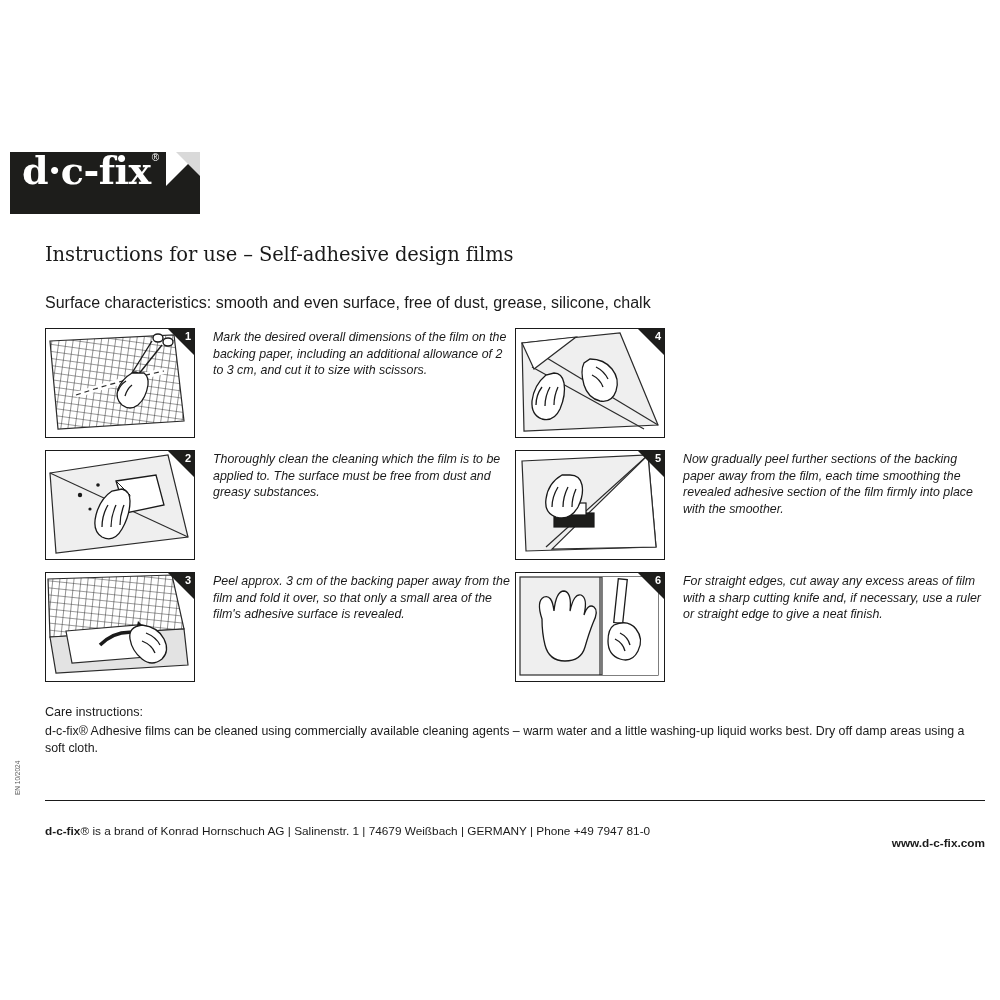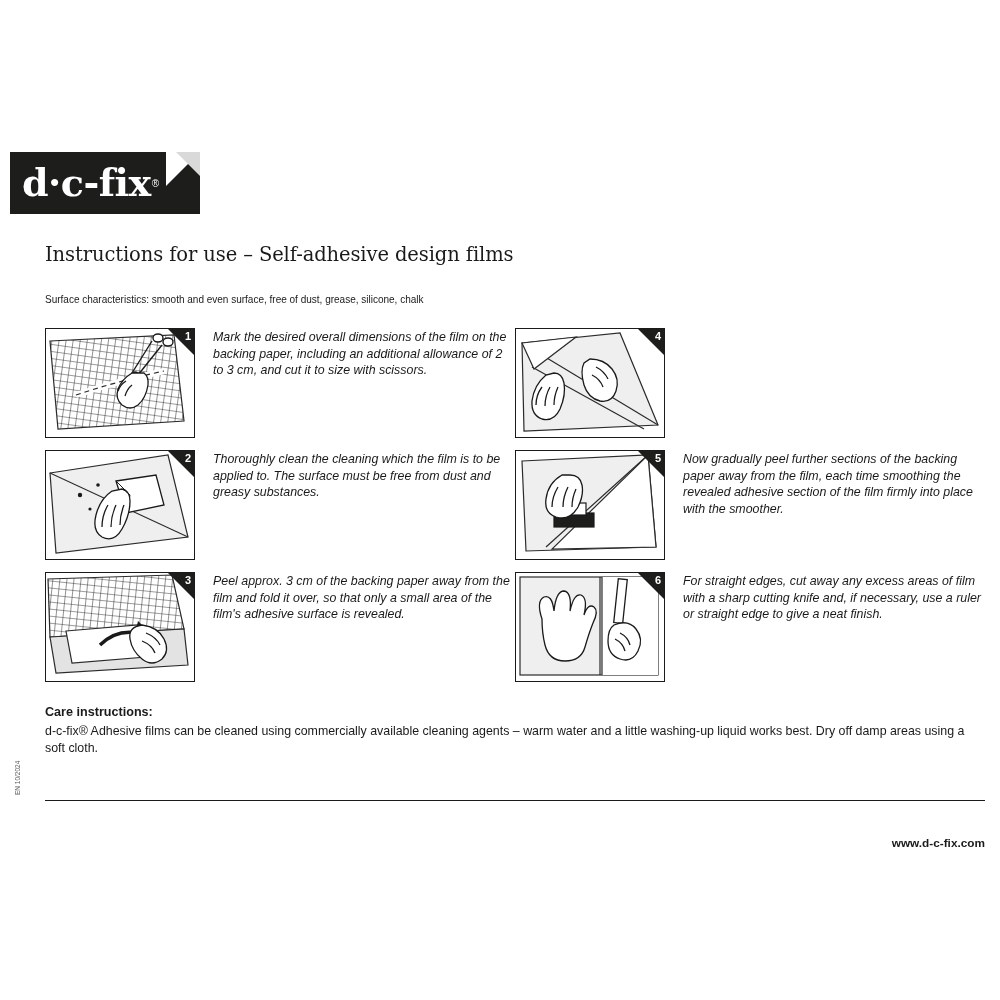--- a/index.html
+++ b/index.html
@@ -31,21 +31,21 @@
     width: 190px;
     height: 62px;
   }
   .logo-box {
     position: absolute;
     left: 0; top: 0;
     width: 190px;
     height: 62px;
     background: #1d1d1b;
     display: flex;
-    align-items: center;
+    align-items: flex-start;
     padding-left: 12px;
     box-sizing: border-box;
   }
   .logo-text {
     color: #ffffff;
     font-family: "DejaVu Serif", serif;
     font-weight: bold;
     font-size: 38px;
     letter-spacing: -0.5px;
     line-height: 1;
@@ -91,21 +91,21 @@
     font-family: "DejaVu Serif", serif;
     font-weight: normal;
     font-size: 19.5px;
     color: #1a1a1a;
     letter-spacing: -0.1px;
   }
   .surface-line {
     position: absolute;
     left: 45px;
     top: 294px;
-    font-size: 10px;
+    font-size: 16px;
     color: #1a1a1a;
   }
 
   
   .steps {
     position: absolute;
     left: 45px;
     top: 328px;
     width: 940px;
   }
@@ -156,21 +156,21 @@
     width: 300px;
     font-style: italic;
   }
 
   
   .care-title {
     position: absolute;
     left: 45px;
     top: 705px;
     font-size: 12.6px;
-    font-weight: bold;
+    font-weight: normal;
     color: #1a1a1a;
   }
   .care-text {
     position: absolute;
     left: 45px;
     top: 723px;
     width: 940px;
     font-size: 12.4px;
     line-height: 17px;
     color: #1a1a1a;
@@ -402,16 +402,17 @@
       </div>
 
     </div>
 
   </div>
 
   <div class="care-title">Care instructions:</div>
   <div class="care-text">d-c-fix® Adhesive films can be cleaned using commercially available cleaning agents – warm water and a little washing-up liquid works best. Dry off damp areas using a soft cloth.</div>
 
   <div class="footer-rule"></div>
+  <div class="footer-left"><b>d-c-fix</b><span>® is a brand of Konrad Hornschuch AG | Salinenstr. 1 | 74679 Weißbach | GERMANY | Phone +49 7947 81-0</span></div>
   <div class="footer-right">www.d-c-fix.com</div>
   <div class="side-code">EN 10/2024</div>
 
 </div>
 
 </body></html>

